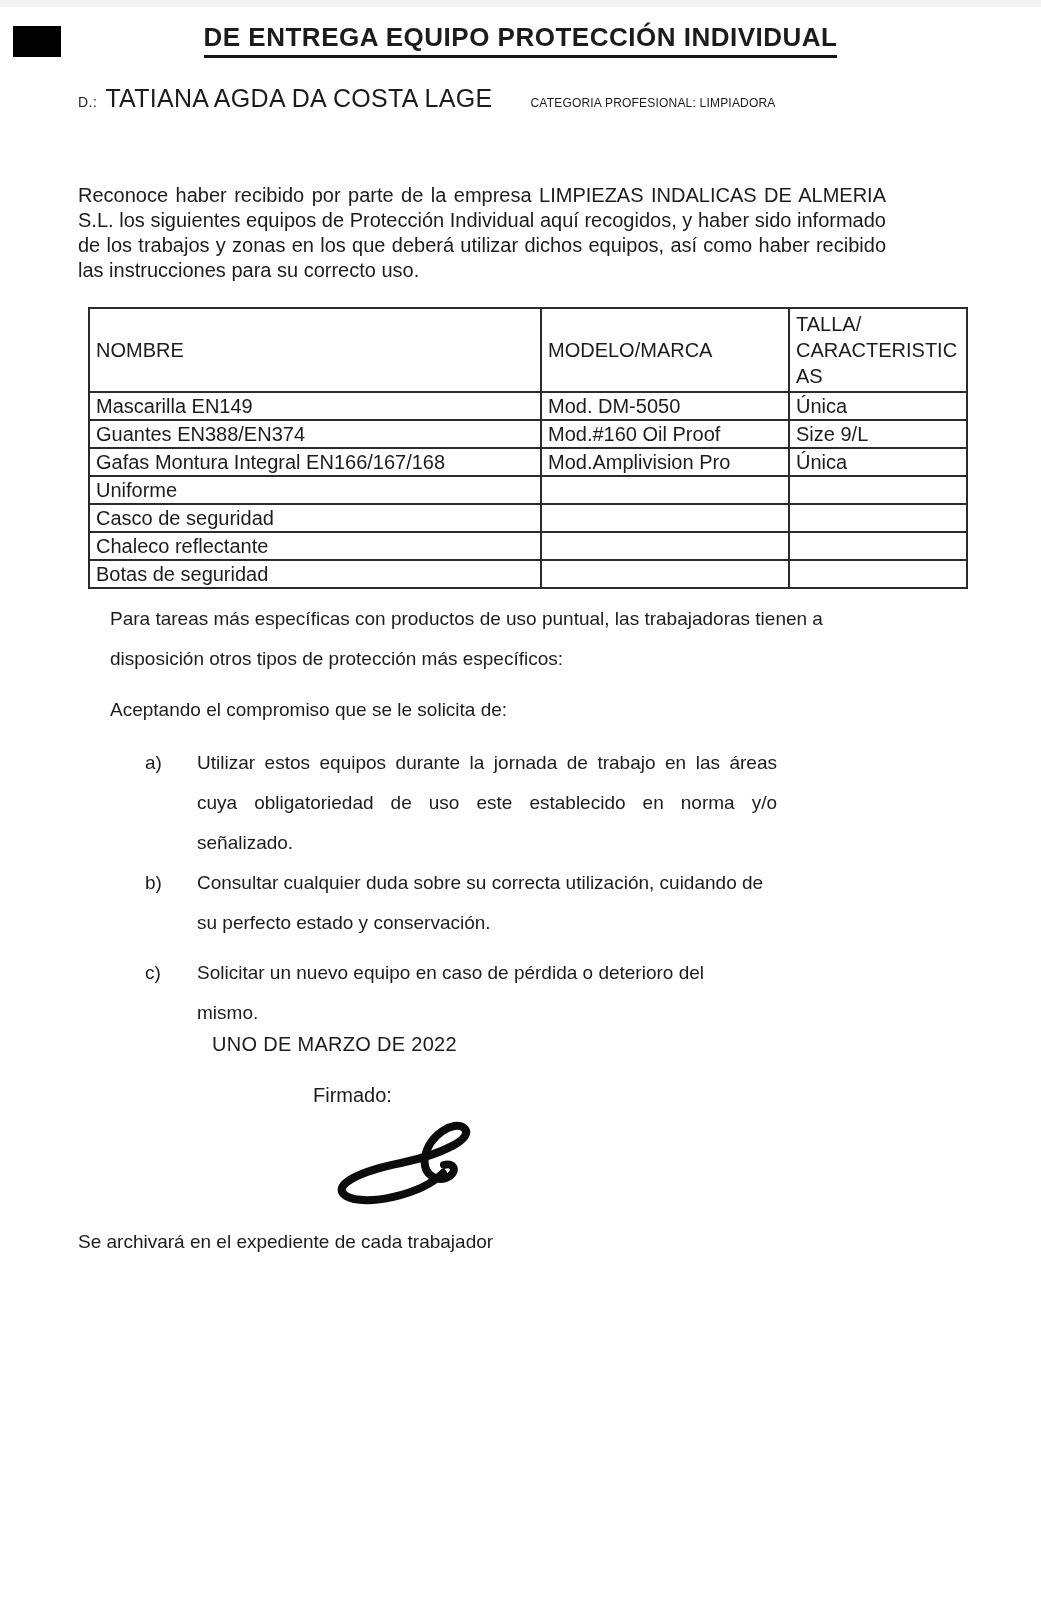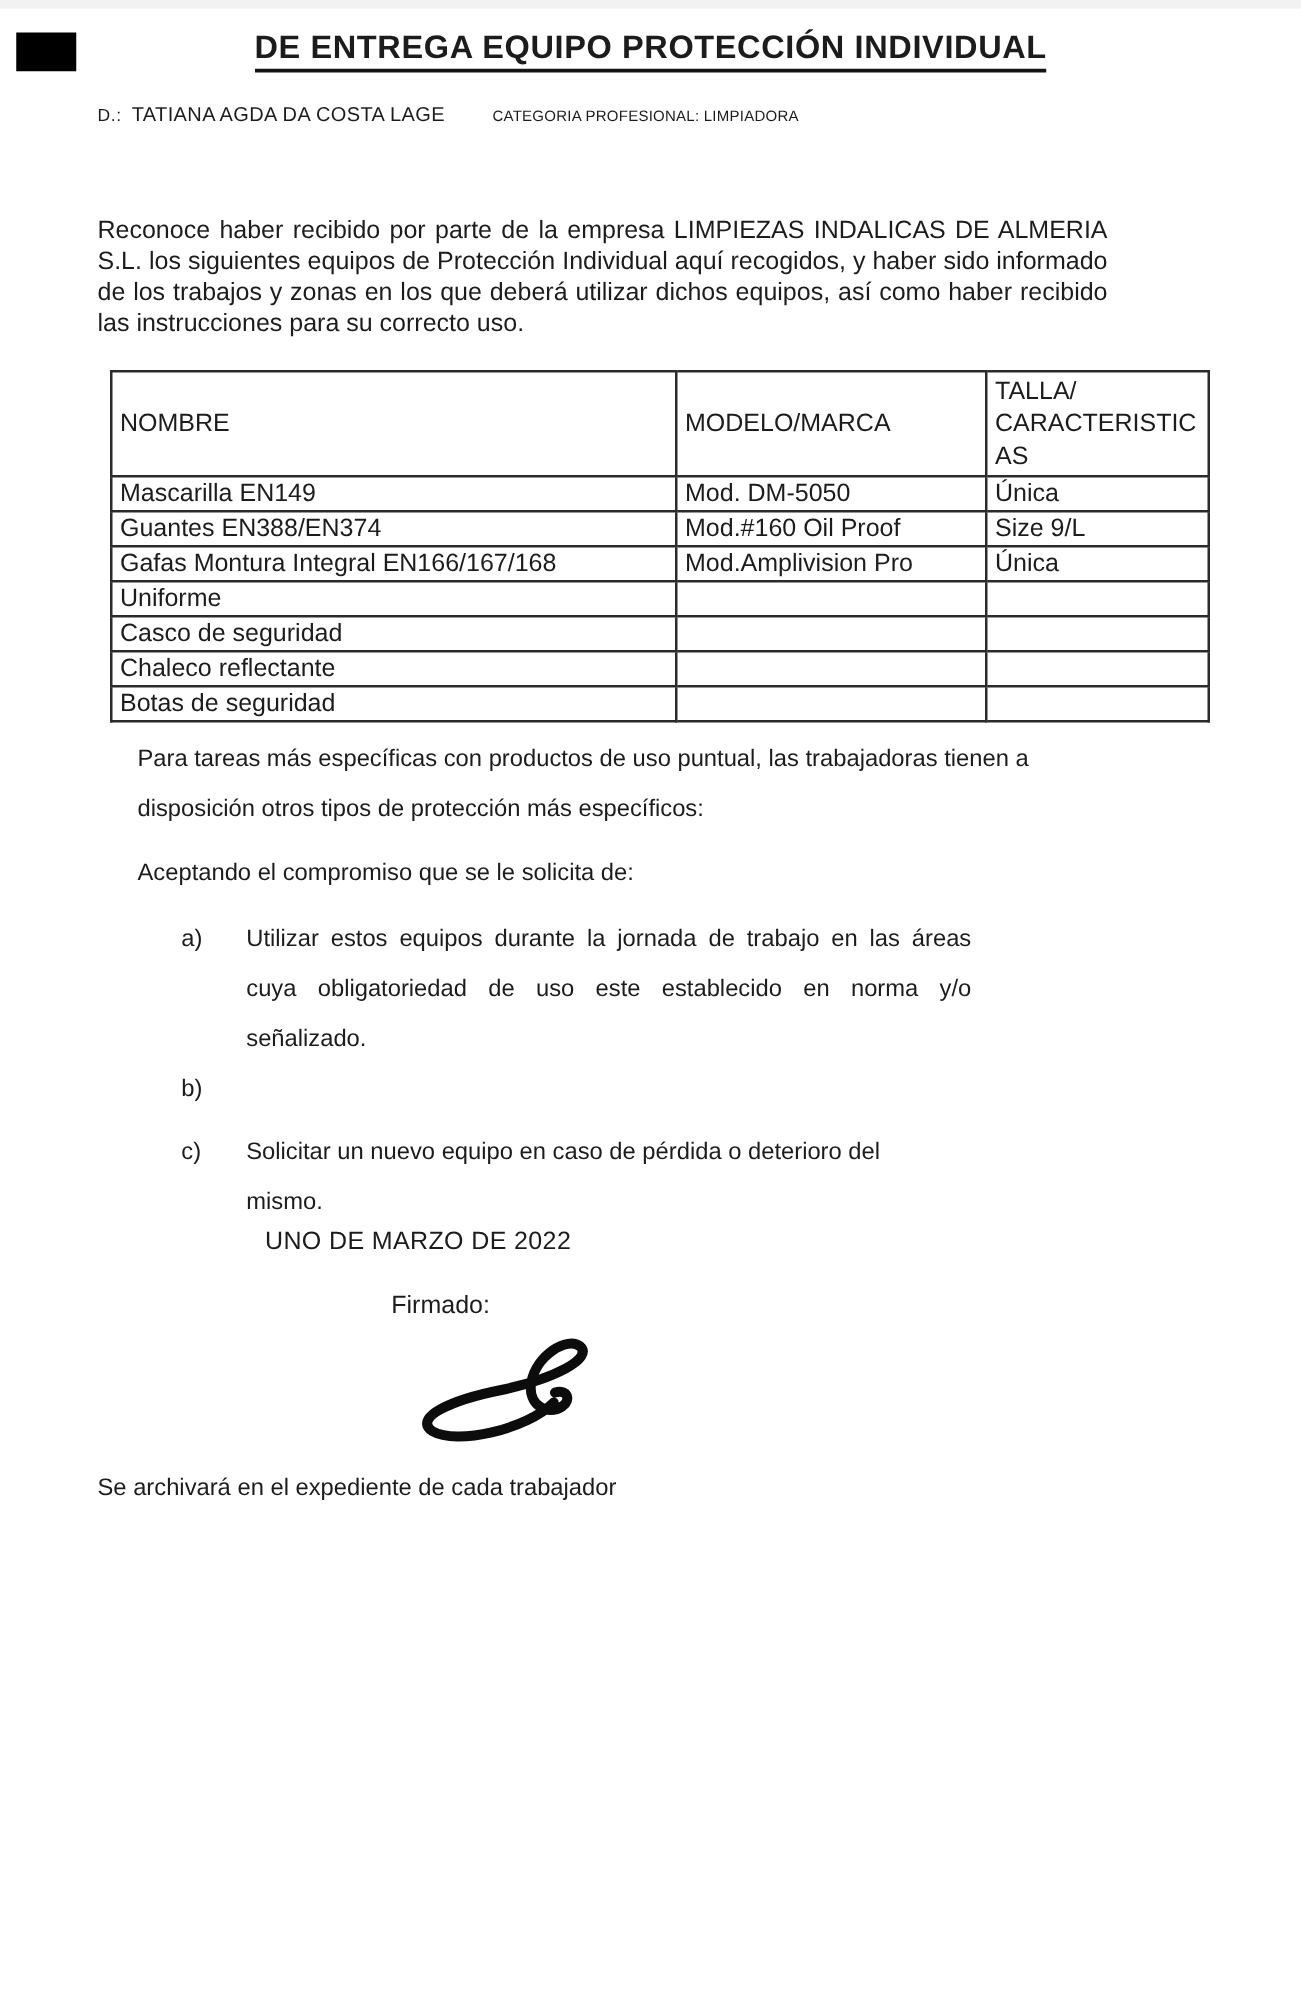--- a/index.html
+++ b/index.html
@@ -47,21 +47,21 @@
     font-weight: bold;
     letter-spacing: 0.5px;
   }
   .holder-line {
     margin-top: 26px;
     display: flex;
     align-items: baseline;
     white-space: nowrap;
   }
   .holder-prefix { font-size: 14px; letter-spacing: 0.5px; }
-  .holder-name { font-size: 16px; margin-left: 8px; letter-spacing: 0.3px; }
+  .holder-name { font-size: 25px; margin-left: 8px; letter-spacing: 0.3px; }
   .category { font-size: 12px; margin-left: 38px; letter-spacing: 0.2px; }
   .intro {
     margin-top: 70px;
     width: 808px;
     font-size: 20px;
     line-height: 25px;
     text-align: justify;
   }
   table.equipment {
     margin-top: 24px;
@@ -211,20 +211,21 @@
 
   <p class="accept-line">Aceptando el compromiso que se le solicita de:</p>
 
   <ul class="commitments">
     <li class="commitment">
       <span class="c-label">a)</span>
       <span class="c-text">Utilizar estos equipos durante la jornada de trabajo en las áreas cuya obligatoriedad de uso este establecido en norma y/o señalizado.</span>
     </li>
     <li class="commitment">
       <span class="c-label">b)</span>
+      <span class="c-text w-b">Consultar cualquier duda sobre su correcta utilización, cuidando de su perfecto estado y conservación.</span>
     </li>
     <li class="commitment c-last">
       <span class="c-label">c)</span>
       <span class="c-text w-c">Solicitar un nuevo equipo en caso de pérdida o deterioro del mismo.</span>
     </li>
   </ul>
 
   <p class="date-line">UNO DE MARZO DE 2022</p>
 
   <p class="signed-label">Firmado:</p>

